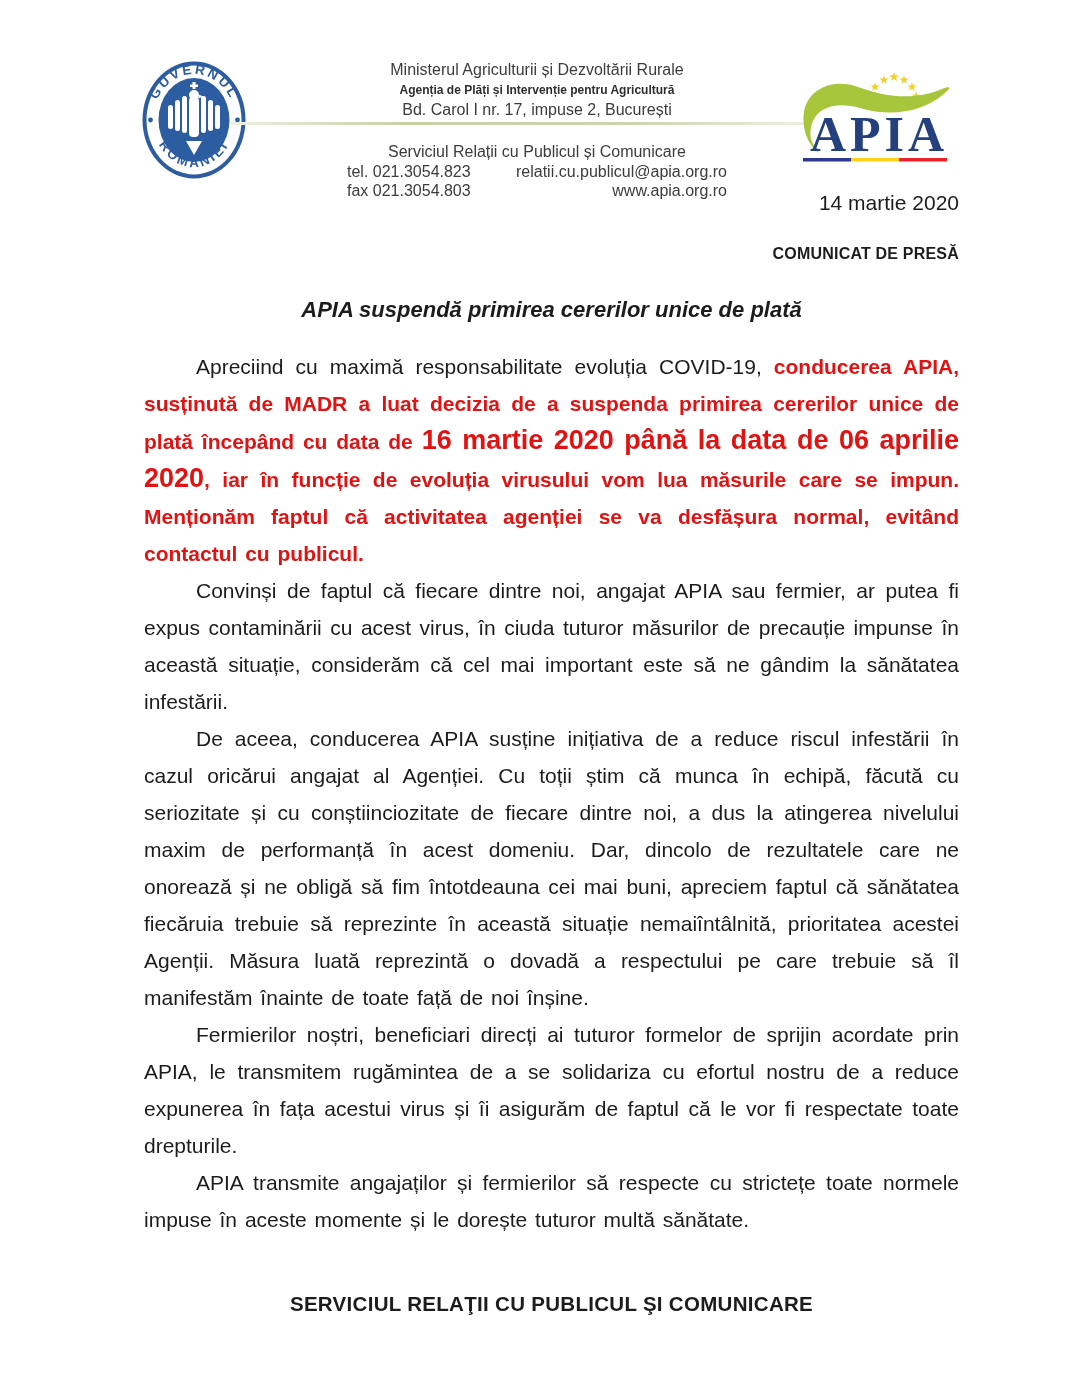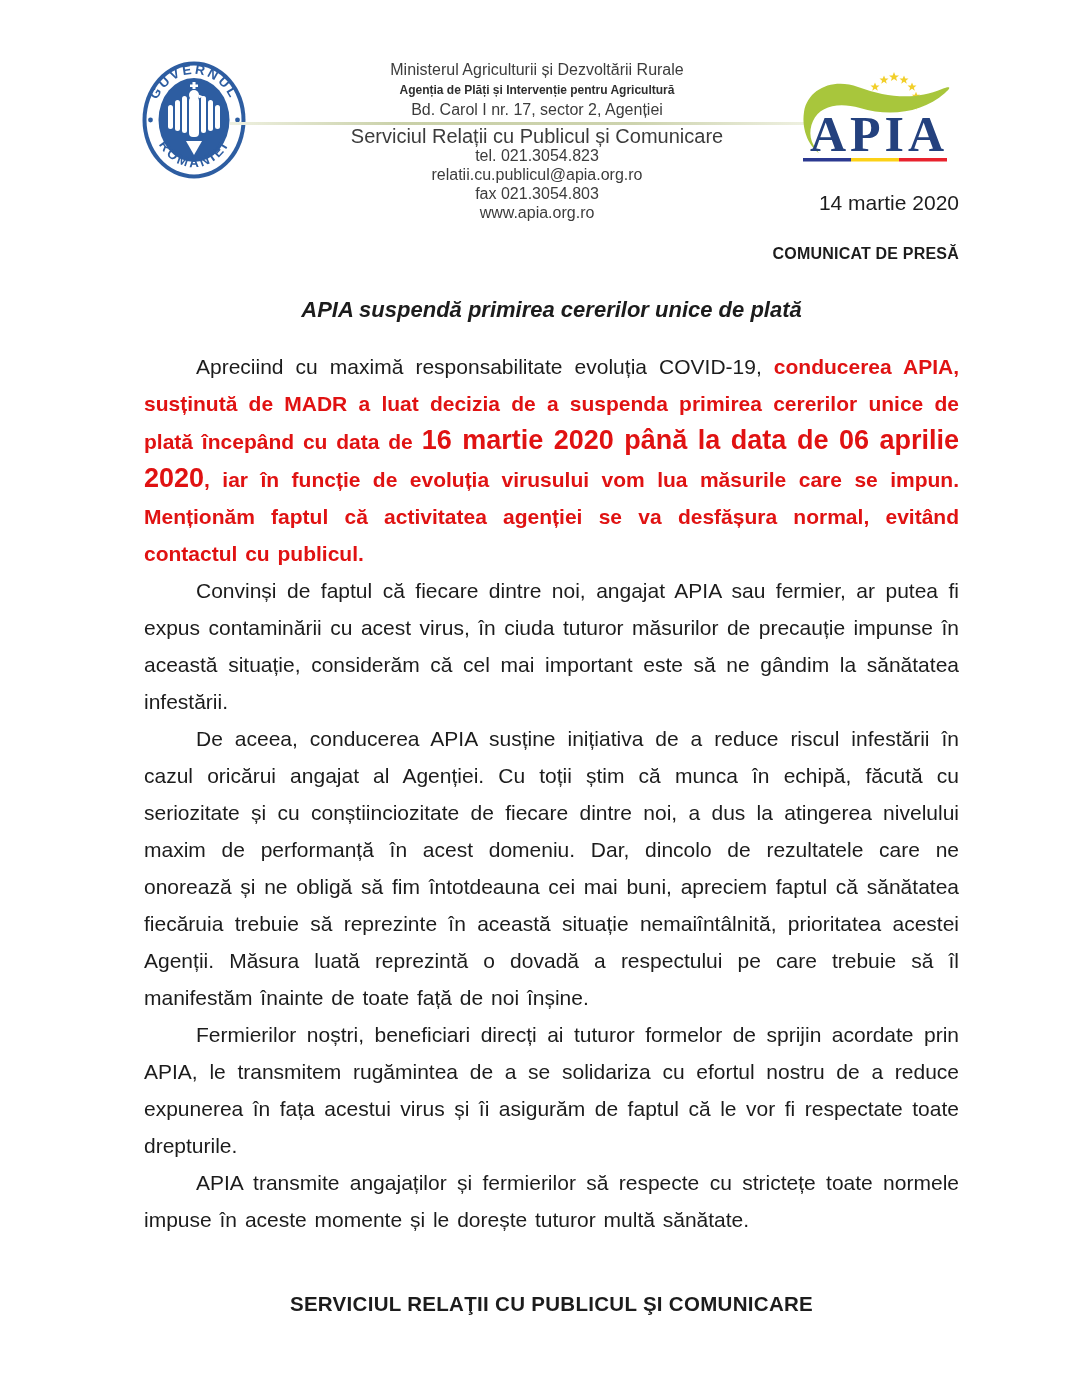--- a/index.html
+++ b/index.html
@@ -18,22 +18,22 @@
     position:absolute;left:347px;top:60px;width:380px;
     text-align:center;font-size:16px;line-height:20px;color:#3c3c3c;
   }
   .org-block .l1{font-size:16px;}
   .org-block .l2{font-weight:bold;font-size:12px;color:#2e2e2e;}
   .org-block .l3{font-size:16px;}
   .header-rule{
     position:absolute;left:230px;top:122px;width:575px;height:3px;
     background:linear-gradient(to right,#eef0e0,#c9d0a8 30%,#cdd3ae 70%,#eef0e0);
   }
-  .org-block .l4{margin-top:6px;font-size:20px;}
-  .contact-row{display:flex;justify-content:space-between;font-size:16px;line-height:19px;color:#3c3c3c;flex-direction:column;}
+  .org-block .l4{margin-top:22px;font-size:16px;}
+  .contact-row{display:flex;justify-content:space-between;font-size:16px;line-height:19px;color:#3c3c3c;}
   .apia-logo{position:absolute;left:798px;top:60px;width:158px;height:104px;}
 
   
   .doc{position:absolute;left:144px;top:190px;width:815px;}
   .date-line{text-align:right;font-size:21px;line-height:26px;}
   .title{margin-top:24px;text-align:right;font-weight:bold;font-size:16px;line-height:28px;letter-spacing:.2px;}
   .subtitle{margin-top:28px;text-align:center;font-weight:bold;font-style:italic;font-size:22px;line-height:28px;}
   .body-text{margin-top:24px;}
   .body-text p{
     margin:0;text-indent:52px;text-align:justify;
@@ -76,21 +76,21 @@
       <rect x="66" y="39" width="5" height="31" rx="2.5"></rect>
       <rect x="59" y="35" width="5" height="37" rx="2.5"></rect>
       <rect x="47" y="36" width="10" height="40" rx="4"></rect>
       <polygon points="44,80 60,80 52,94"></polygon>
     </g>
   </svg>
 
   <div class="org-block">
     <div class="l1">Ministerul Agriculturii și Dezvoltării Rurale</div>
     <div class="l2">Agenția de Plăți și Intervenție pentru Agricultură</div>
-    <div class="l3">Bd. Carol I nr. 17, sector 2, Agenției</div>
+    <div class="l3">Bd. Carol I nr. 17, impuse 2, București</div>
     <div class="l4">Serviciul Relații cu Publicul și Comunicare</div>
     <div class="contact-row">
       <span>tel. 021.3054.823</span>
       <span>relatii.cu.publicul@apia.org.ro</span>
     </div>
     <div class="contact-row">
       <span>fax 021.3054.803</span>
       <span>www.apia.org.ro</span>
     </div>
   </div>

